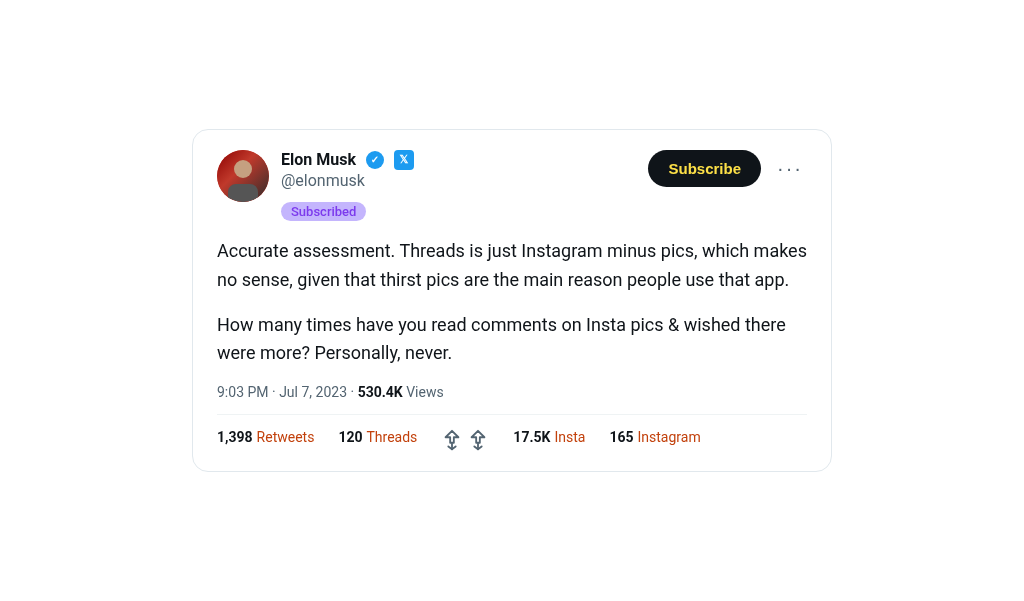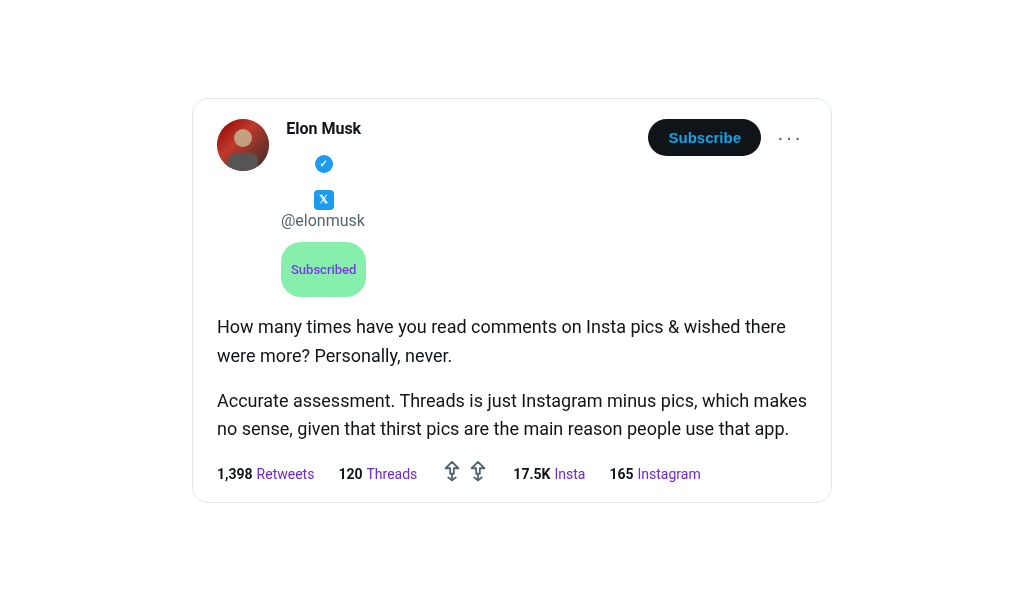--- a/index.html
+++ b/index.html
@@ -72,23 +72,22 @@
       background: #c5a080;
       border-radius: 50%;
     }
     .user-info {
       display: flex;
       flex-direction: column;
     }
     .user-name-row {
       display: flex;
       align-items: center;
-      gap: 17px;
+      gap: 10px;
       flex-wrap: wrap;
-      flex-direction: column;
     }
     .display-name {
       font-weight: 700;
       font-size: 16px;
       color: #0f1419;
     }
     .verified-badge {
       display: inline-flex;
       align-items: center;
       justify-content: center;
@@ -114,37 +113,37 @@
       font-weight: 900;
       flex-shrink: 0;
     }
     .username {
       font-size: 16px;
       color: #536471;
       margin-top: 1px;
     }
     .subscribed-badge {
       display: inline-block;
-      background: #86efac;
+      background: #c4b5fd;
       color: #7c3aed;
       font-size: 13px;
       font-weight: 500;
-      padding: 20px 10px;
+      padding: 2px 10px;
       border-radius: 20px;
       margin-top: 12px;
       width: fit-content;
     }
     .header-right {
       display: flex;
       align-items: center;
       gap: 12px;
     }
     .subscribe-btn {
       background: #0f1419;
-      color: #0ea5e9;
+      color: #fde047;
       border: none;
       border-radius: 999px;
       padding: 10px 20px;
       font-size: 15px;
       font-weight: 700;
       cursor: pointer;
       white-space: nowrap;
     }
     .more-btn {
       background: none;
@@ -175,37 +174,37 @@
       margin-bottom: 14px;
       padding-bottom: 14px;
       border-bottom: 1px solid #eff3f4;
     }
     .tweet-meta .views-count {
       font-weight: 700;
       color: #0f1419;
     }
     .tweet-stats {
       display: flex;
-      align-items: flex-end;
+      align-items: flex-start;
       gap: 24px;
       font-size: 14px;
       color: #536471;
       flex-wrap: wrap;
     }
     .stat-item {
       display: flex;
       align-items: center;
       gap: 4px;
     }
     .stat-item .stat-number {
       font-weight: 700;
       color: #0f1419;
     }
     .stat-item .stat-label {
-      color: #6d28d9;
+      color: #c2410c;
     }
     .restack-icons {
       display: flex;
       align-items: center;
       gap: 4px;
     }
     .restack-icon {
       width: 22px;
       height: 22px;
       display: inline-block;
@@ -231,25 +230,28 @@
       </div>
     </div>
     <div class="header-right">
       <button class="subscribe-btn">Subscribe</button>
       <button class="more-btn">···</button>
     </div>
   </div>
 
   <div class="tweet-body">
     <div class="tweet-text">
+      <p>Accurate assessment. Threads is just Instagram minus pics, which makes no sense, given that thirst pics are the main reason people use that app.</p>
       <p>How many times have you read comments on Insta pics &amp; wished there were more? Personally, never.</p>
-      <p>Accurate assessment. Threads is just Instagram minus pics, which makes no sense, given that thirst pics are the main reason people use that app.</p>
-    </div>
-  </div>
-
+    </div>
+  </div>
+
+  <div class="tweet-meta">
+    <span>9:03 PM · Jul 7, 2023 · </span><span class="views-count">530.4K</span><span> Views</span>
+  </div>
 
   <div class="tweet-stats">
     <div class="stat-item">
       <span class="stat-number">1,398</span>
       <span class="stat-label">Retweets</span>
     </div>
     <div class="stat-item">
       <span class="stat-number">120</span>
       <span class="stat-label">Threads</span>
     </div>

